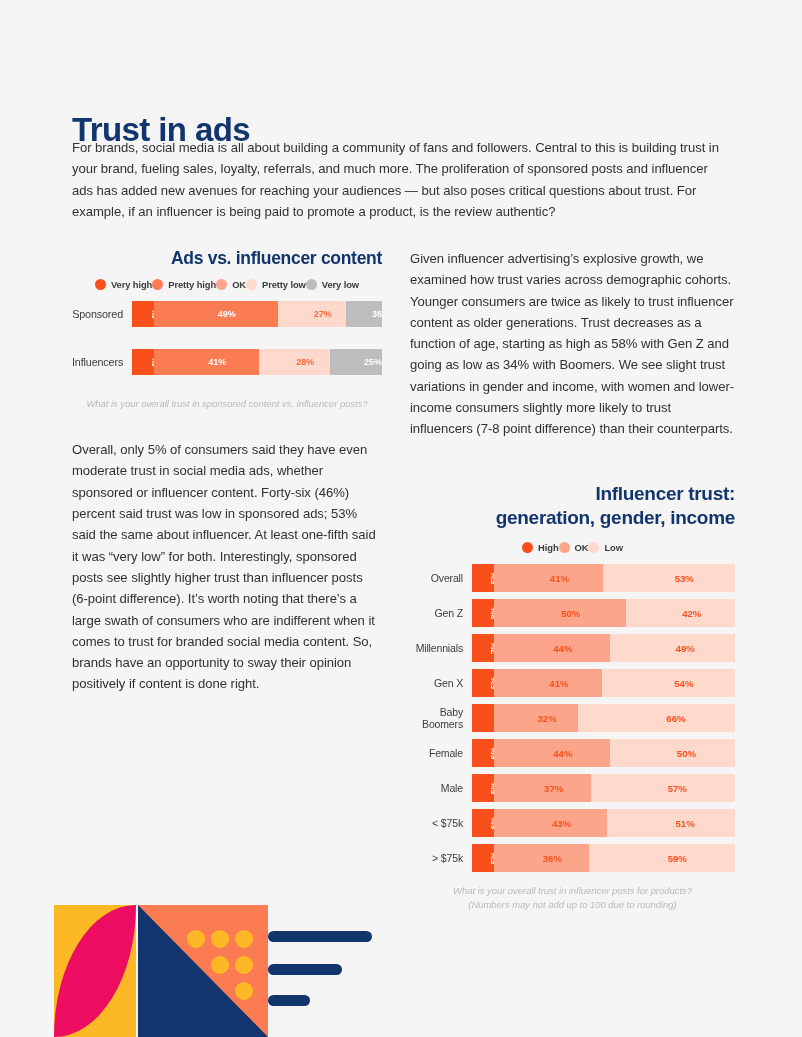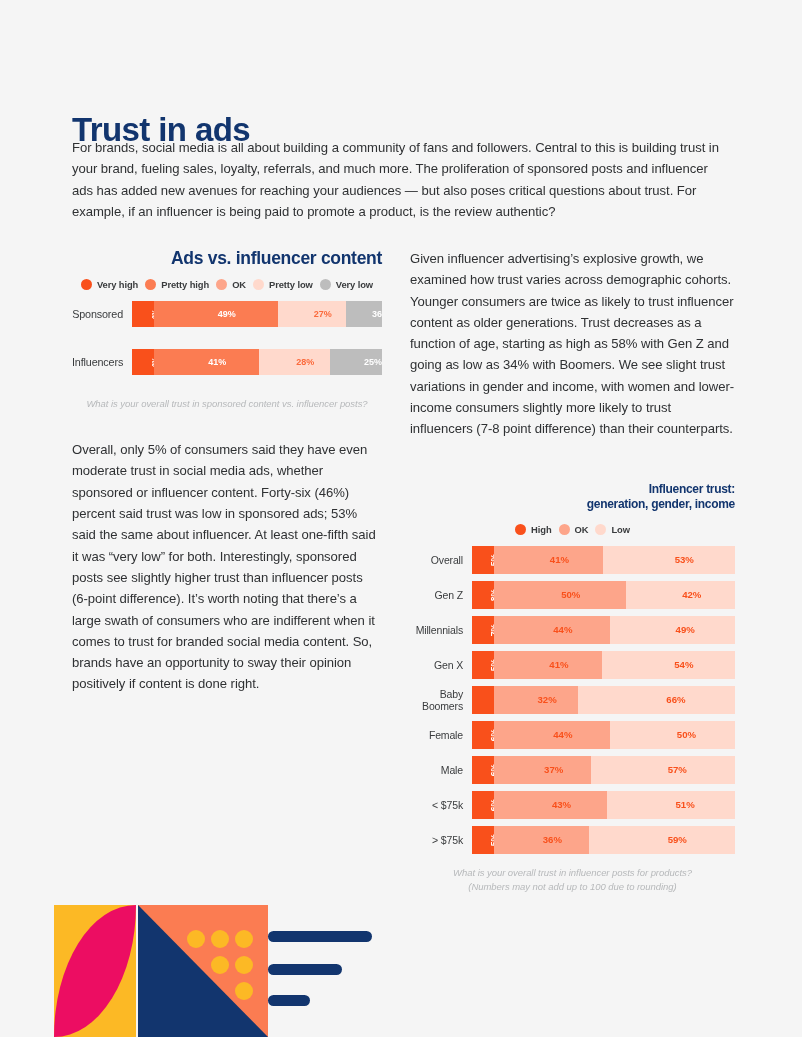--- a/index.html
+++ b/index.html
@@ -47,28 +47,28 @@
   .col-right { position: absolute; left: 410px; top: 248px; width: 325px; }
 
   
   .chart-title {
     color: #12356e;
     font-weight: 800;
     text-align: right;
     letter-spacing: -0.3px;
   }
   .chart1-title { font-size: 17.5px; line-height: 1.15; }
-  .chart2-title { font-size: 12px; line-height: 1.3; }
+  .chart2-title { font-size: 19px; line-height: 1.3; }
 
   .legend {
     display: flex;
     flex-wrap: wrap;
     justify-content: center;
     align-items: flex-end;
-    gap: 4px 7px;
+    gap: 4px 0;
     margin-top: 11px;
   }
   .legend-item {
     display: inline-flex;
     align-items: center;
     gap: 5px;
   }
   .legend-dot {
     width: 11px; height: 11px; border-radius: 50%;
     display: inline-block; flex: none;

